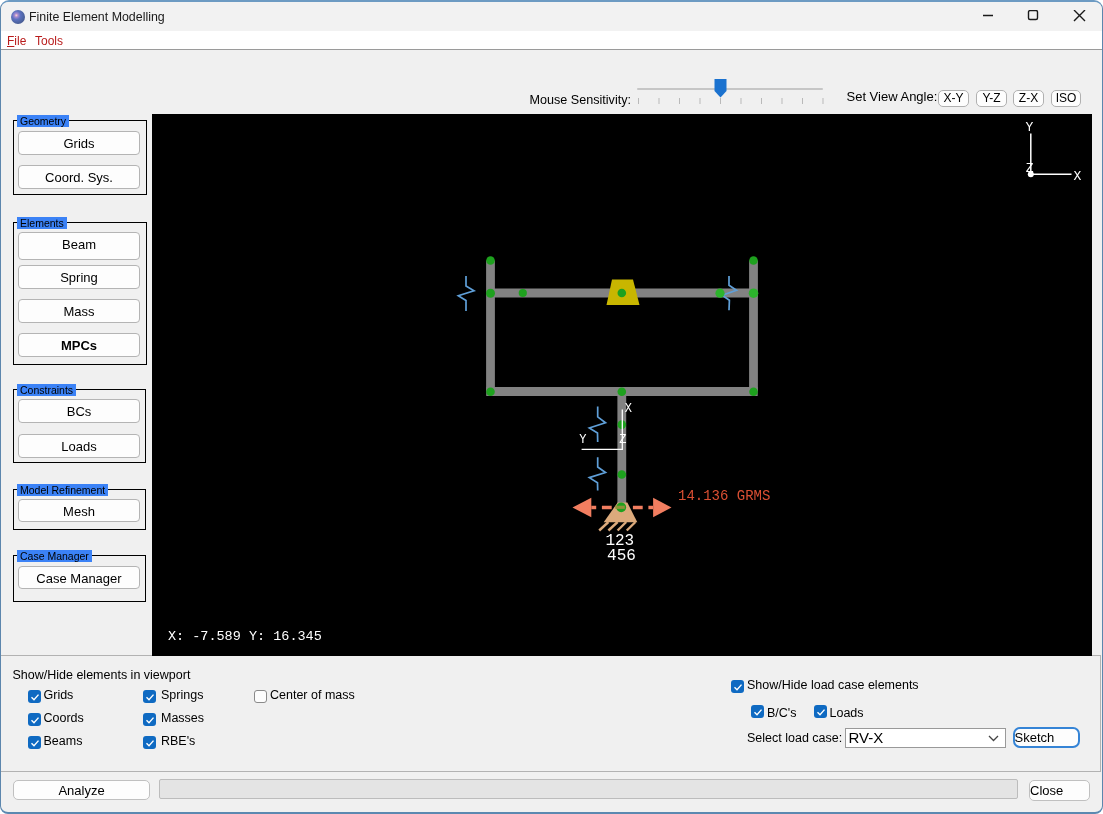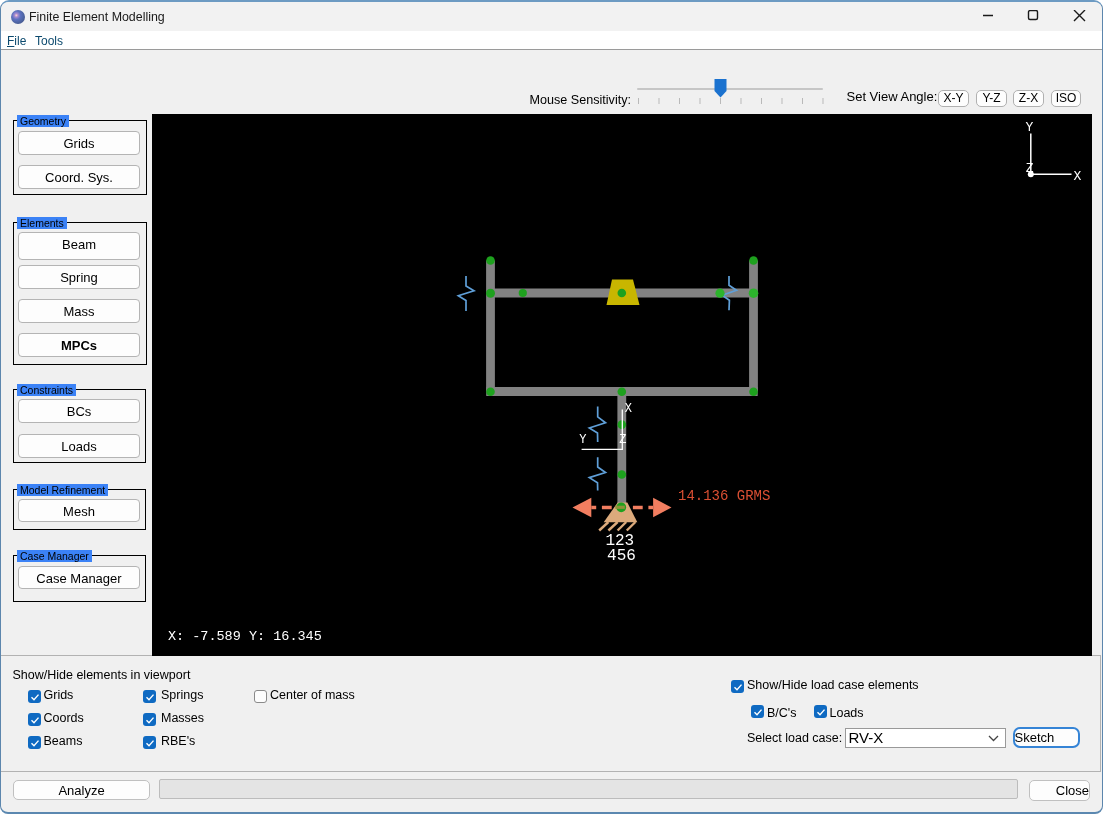--- a/index.html
+++ b/index.html
@@ -6,21 +6,21 @@
   body{width:1103px;height:814px;background:#ffffff;font-family:"Liberation Sans",sans-serif;overflow:hidden;position:relative;}
   .win{position:absolute;left:0;top:0;width:1103px;height:814px;background:#f0f0f0;
        border:1px solid #5c86ad;border-top:2px solid #6d9bc3;border-bottom:2.5px solid #5b88b0;
        border-radius:9px 9px 8px 8px;box-sizing:border-box;overflow:hidden;padding-left:12px;}
   .abs{position:absolute;}
   .titlebar{left:0;top:0;width:100%;height:29px;background:#f2f2f2;}
   .title-text{left:28px;top:8px;font-size:12.4px;color:#1a1a1a;}
   .appicon{left:10px;top:8px;width:14px;height:14px;border-radius:50%;
      background:radial-gradient(circle at 38% 38%, #ffd8c8 0%, #a98ad0 14%, #5e72c0 34%, #4f66a5 58%, #44568a 82%, #3d4b75 100%);}
   .menubar{left:0;top:29px;width:100%;height:19px;background:#ffffff;border-bottom:1px solid #9a9a9a;box-sizing:border-box;}
-  .menuitem{top:4px;font-size:12px;color:#0c4a6e;}
+  .menuitem{top:4px;font-size:12px;color:#b91c1c;}
   
   .gbox{border:1px solid #000;background:#f0f0f0;}
   .glabel{position:absolute;top:-6px;left:3px;background:#3b82f6;font-size:10.5px;padding:0 3px;color:#000;white-space:nowrap;text-align:center;}
   .btn{position:absolute;background:#fdfdfd;border:1px solid #b4b4b4;border-radius:4px;
        font-size:13px;color:#000;text-align:center;box-sizing:border-box;}
   
   .vbtn{background:#fdfdfd;border:1px solid #b0b0b0;border-radius:5px;font-size:12px;color:#000;
         text-align:center;box-sizing:border-box;height:17px;line-height:15px;}
   
   .cb{width:13px;height:13px;border-radius:3px;background:#0f6ac2;box-sizing:border-box;}
@@ -240,14 +240,14 @@
   <div class="abs" style="left:843.5px;top:725.5px;width:161px;height:20px;background:#fff;border:1px solid #999;box-sizing:border-box;">
     <div style="position:absolute;left:3px;top:0.5px;font-size:15px;text-align:right;">RV-X</div>
     <svg style="position:absolute;right:6px;top:6px;" width="11" height="7" viewBox="0 0 11 7">
         <path d="M1 1 L5.5 5.5 L10 1" stroke="#444" stroke-width="1.3" fill="none"></path>
       </svg>
   </div>
   <div class="abs" style="left:1011.5px;top:725px;width:67px;height:21px;background:#fdfdfd;border:2px solid #3584d6;border-radius:7px;box-sizing:border-box;font-size:13px;text-align:left;line-height:17px;">Sketch</div>
 
   <div class="abs" style="left:12px;top:778px;width:137px;height:20px;background:#fdfdfd;border:1px solid #c0c0c0;border-radius:5px;box-sizing:border-box;font-size:13px;text-align:center;line-height:19px;">Analyze</div>
   <div class="abs" style="left:158px;top:777px;width:859px;height:20px;background:#e4e4e4;border:1px solid #bcbcbc;border-radius:2px;box-sizing:border-box;"></div>
-  <div class="abs" style="left:1028px;top:778px;width:61px;height:21px;background:#fdfdfd;border:1px solid #c0c0c0;border-radius:5px;box-sizing:border-box;font-size:13px;text-align:right;line-height:19px;">Close</div>
+  <div class="abs" style="left:1028px;top:778px;width:61px;height:21px;background:#fdfdfd;border:1px solid #c0c0c0;border-radius:5px;box-sizing:border-box;font-size:13px;text-align:left;line-height:19px;">Close</div>
 </div>
 
 </body></html>

